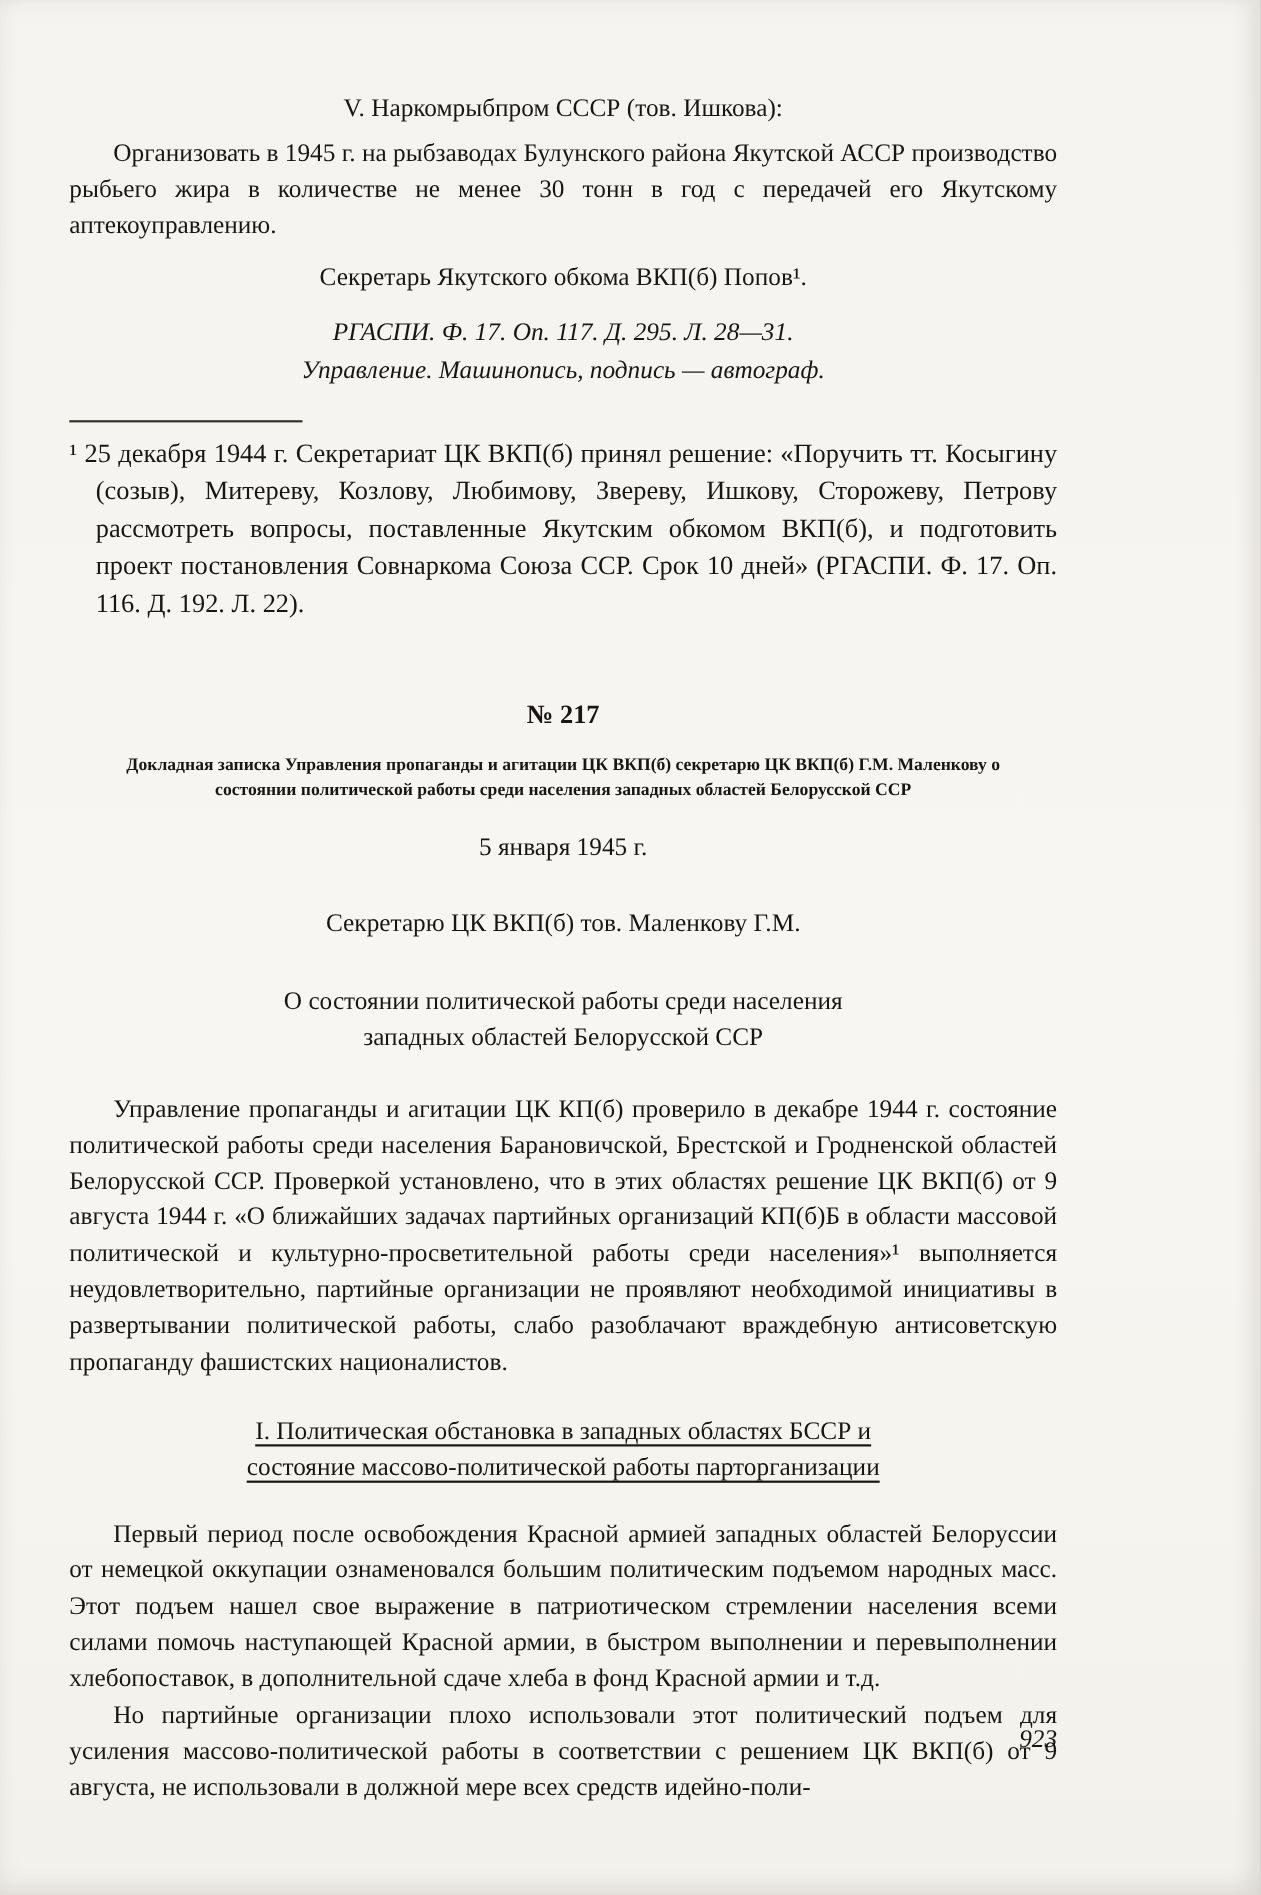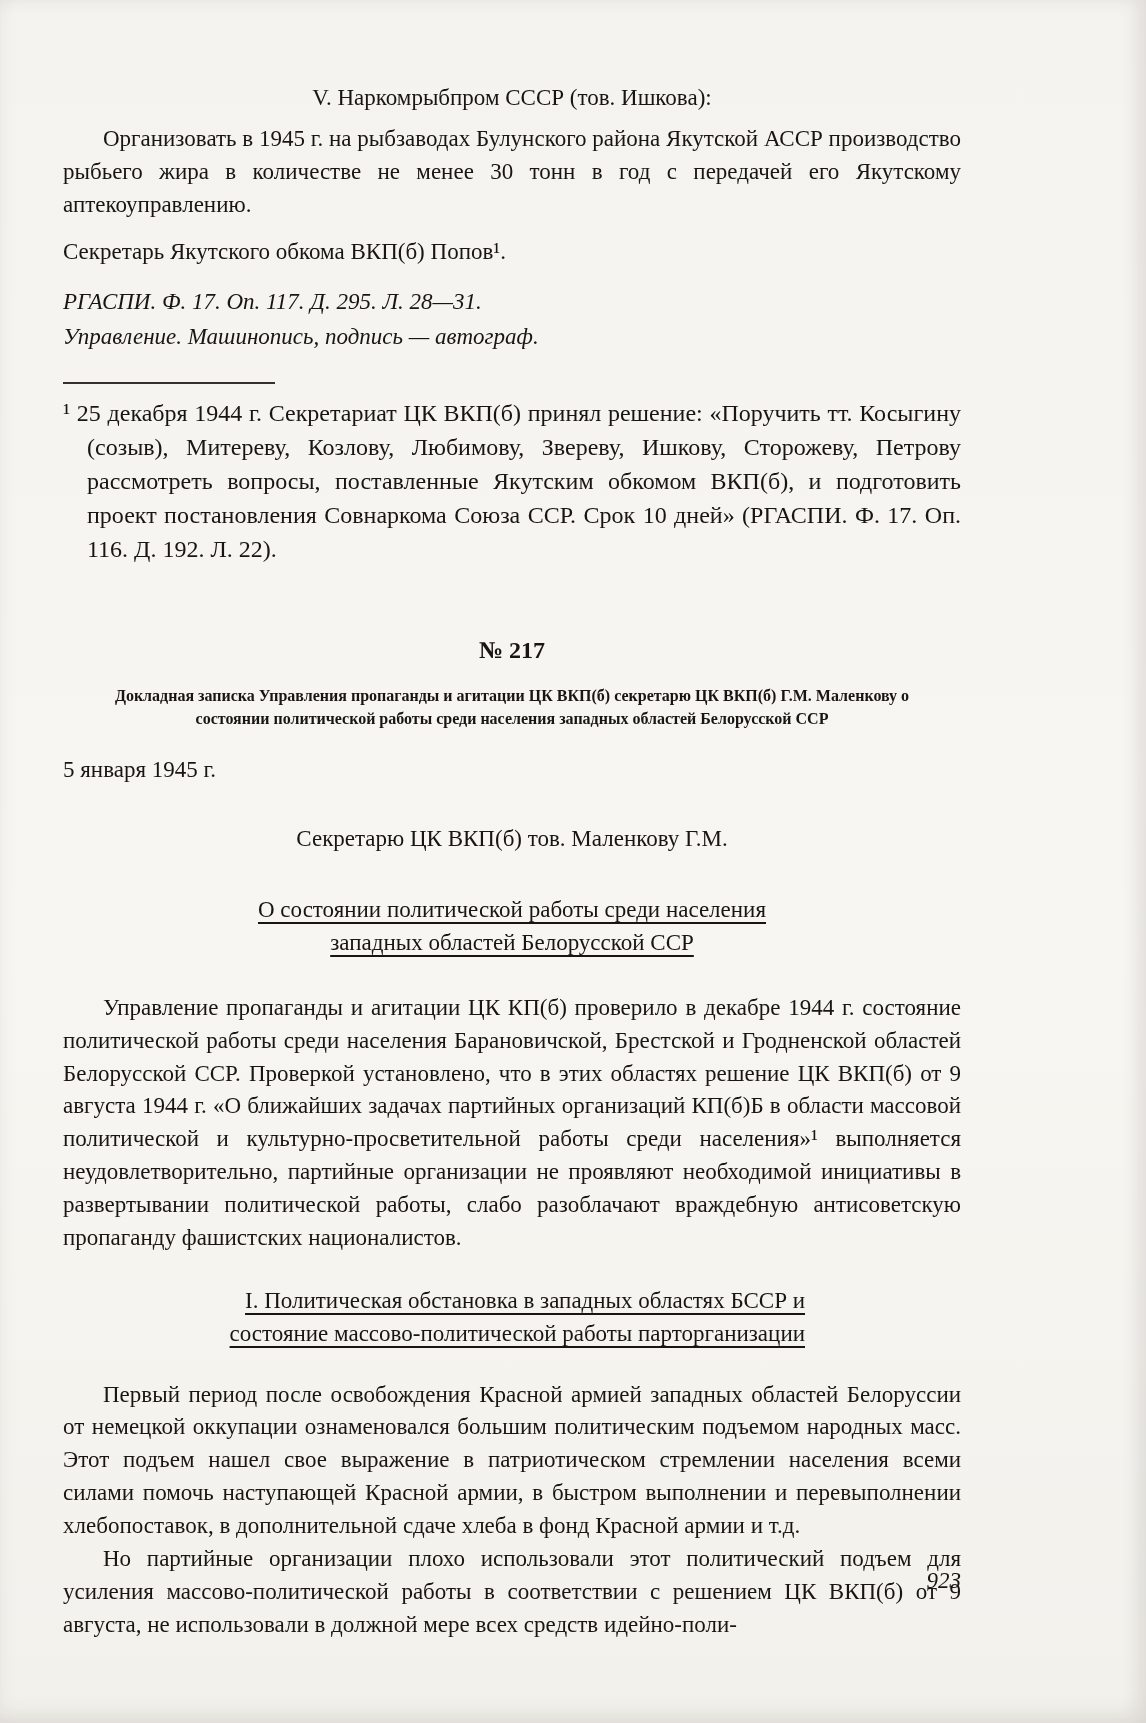--- a/index.html
+++ b/index.html
@@ -16,21 +16,21 @@
   }
   .content {
     position: absolute;
     left: 63px;
     top: 82px;
     width: 898px;
     font-size: 23px;
     line-height: 1.43;
   }
   .centered { text-align: center; }
-  .right-al { text-align: left; }
+  .right-al { text-align: center; }
   .italic { font-style: italic; }
   .bold { font-weight: bold; }
   .just {
     text-align: justify;
     text-indent: 40px;
     margin: 0;
   }
   .doc-heading { margin: 0 0 8px 0; }
   .signature { margin-top: 14px; }
   .archive-ref { margin-top: 18px; }
@@ -58,32 +58,30 @@
     margin: 18px auto 0 auto;
     font-size: 16px;
     line-height: 1.42;
     max-width: 852px;
   }
   .doc-date { margin-top: 24px; }
   .addressee { margin-top: 36px; }
   .subject {
     margin: 38px auto 0 auto;
     max-width: 548px;
-    text-decoration: underline;
     text-underline-offset: 5px;
     text-decoration-thickness: 1.5px;
   }
   .intro-para { margin-top: 32px; }
   .section-heading {
     margin: 30px auto 2px auto;
     max-width: 586px;
     text-decoration: underline;
     text-underline-offset: 5px;
     text-decoration-thickness: 1.5px;
-    text-align: right;
   }
   .body-para { margin-top: 28px; }
   .body-para + .body-para { margin-top: 0; }
   .page-number {
     position: absolute;
     left: 63px;
     top: 1568px;
     width: 898px;
     text-align: right;
     font-size: 23px;

